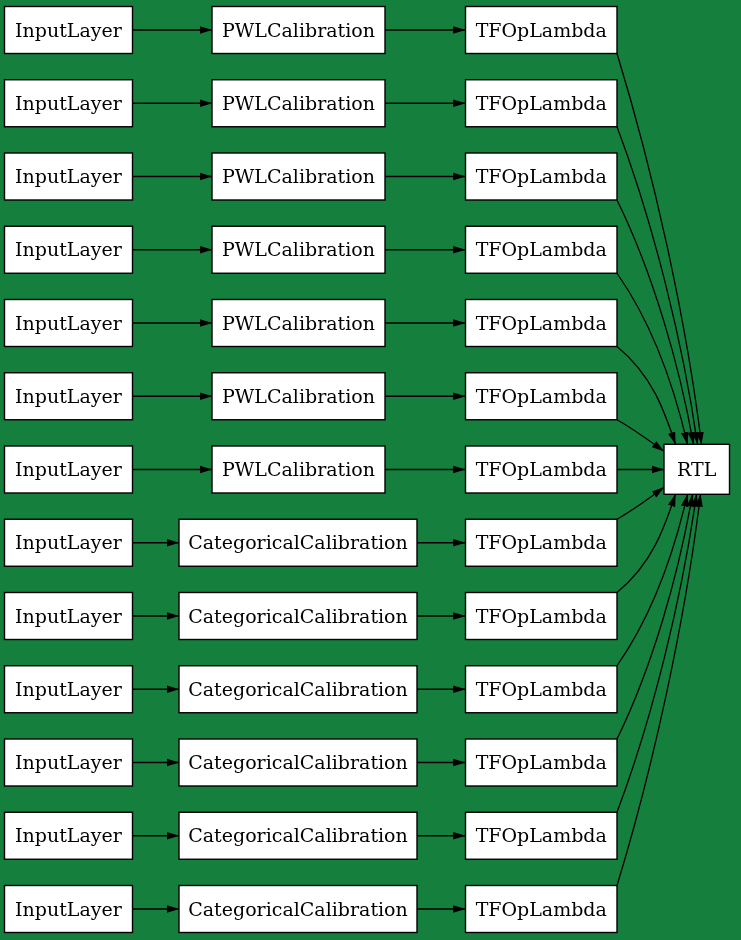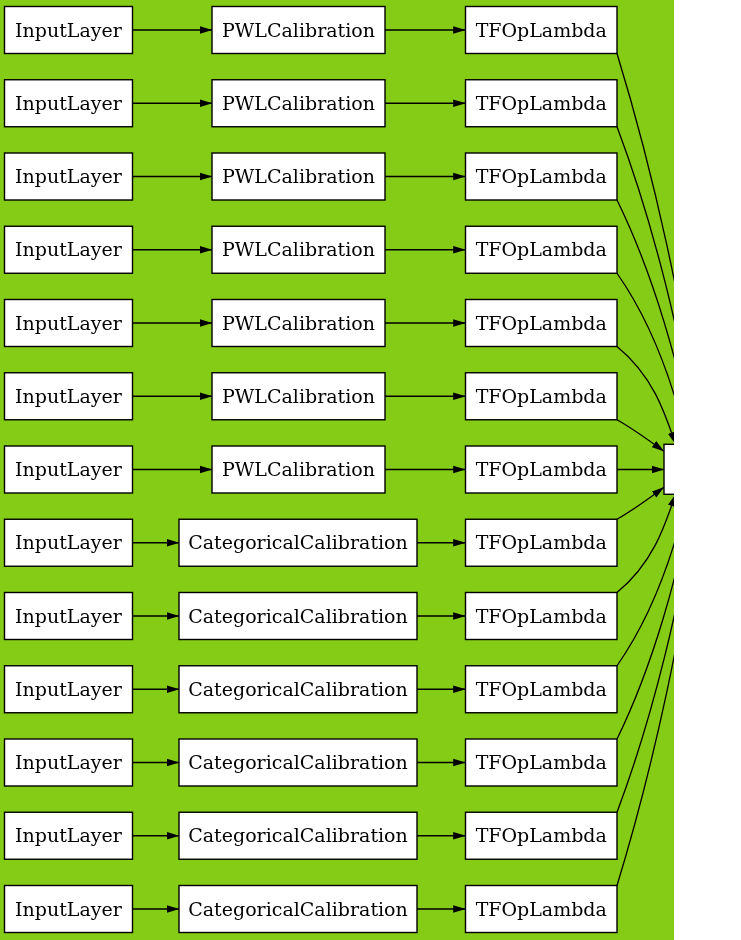--- a/index.html
+++ b/index.html
@@ -2,23 +2,23 @@
 <html><head>
 <meta charset="utf-8">
 <style>
   html, body {
     margin: 0;
     padding: 0;
     background: #ffffff;
   }
   #canvas {
     position: relative;
-    width: 674px;
+    width: 741px;
     height: 940px;
-    background: #84cc16;
+    background: #15803d;
     overflow: hidden;
   }
   svg {
     display: block;
   }
   svg text {
     font-family: "DejaVu Serif", "Liberation Serif", serif;
     font-size: 19px;
     fill: #000000;
   }

